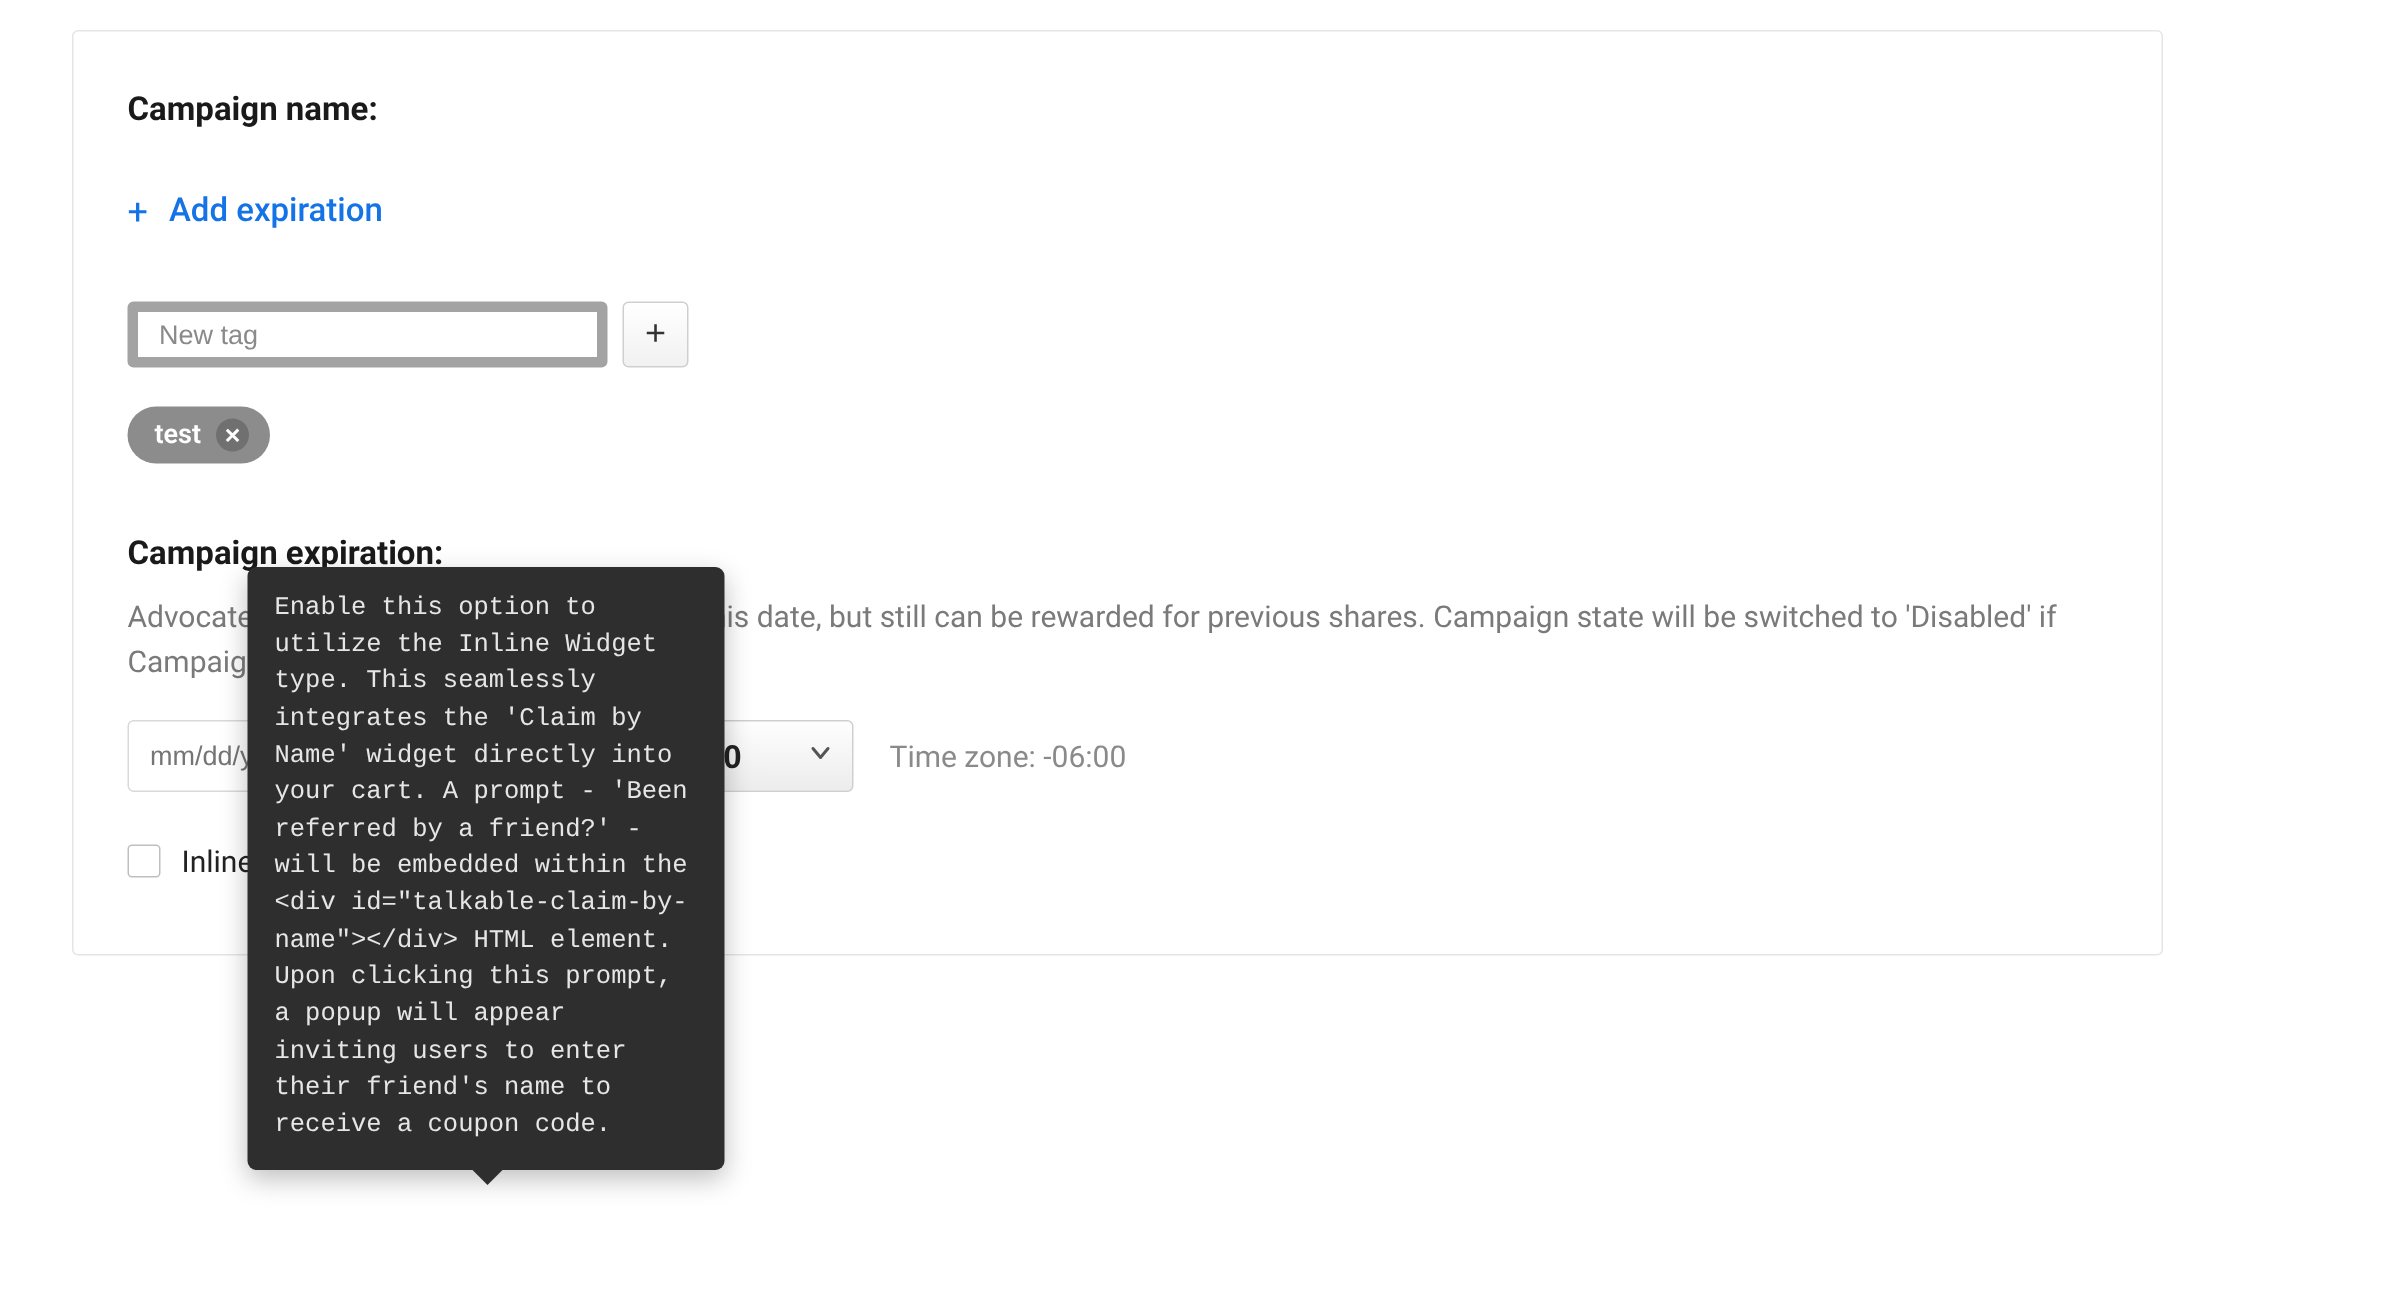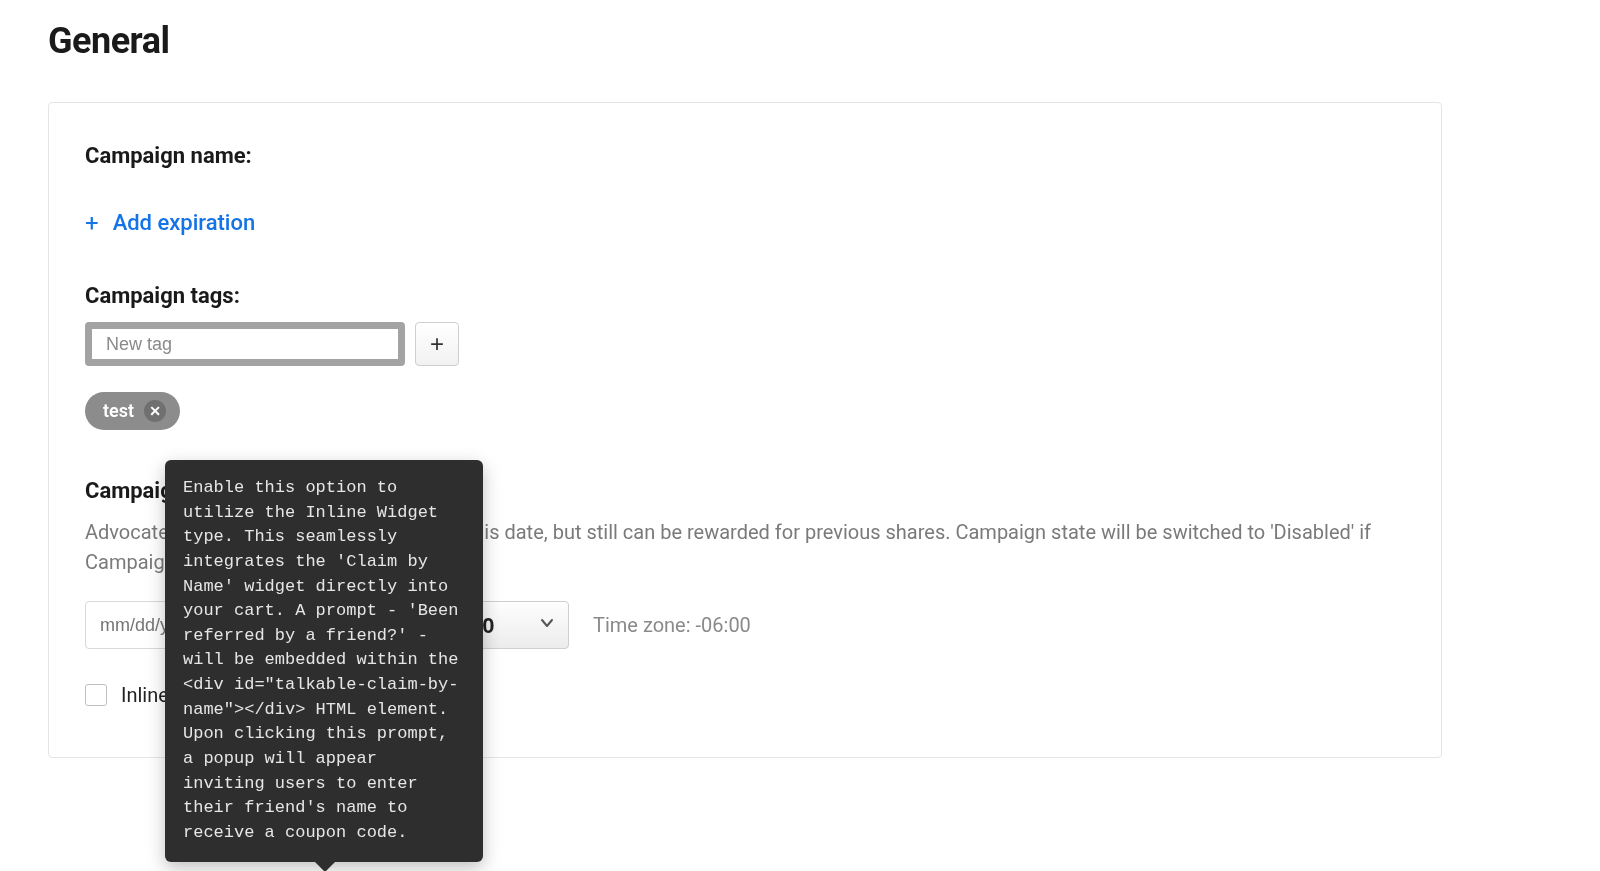--- a/index.html
+++ b/index.html
@@ -227,36 +227,34 @@
     left: 150px;
     border-left: 10px solid transparent;
     border-right: 10px solid transparent;
     border-top: 10px solid #2e2e2e;
   }
 </style>
 </head>
 <body>
 
 <div class="page">
-  <h1 class="page-title">General</h1>
 
   <div class="card">
 
     
     <div class="field-label">Campaign name:</div>
 
     
     <div class="add-link">
       <span class="plus-icon">+</span>
       <span>Add expiration</span>
     </div>
 
     
     <div class="section">
-      <div class="field-label">Campaign tags:</div>
       <div class="tag-row">
         <input class="tag-input" type="text" placeholder="New tag" style="">
         <button class="tag-add-btn" type="button">
           <span>+</span>
         </button>
       </div>
       <div class="tag-chip">
         <span>test</span>
         <span class="remove">✕</span>
       </div>

